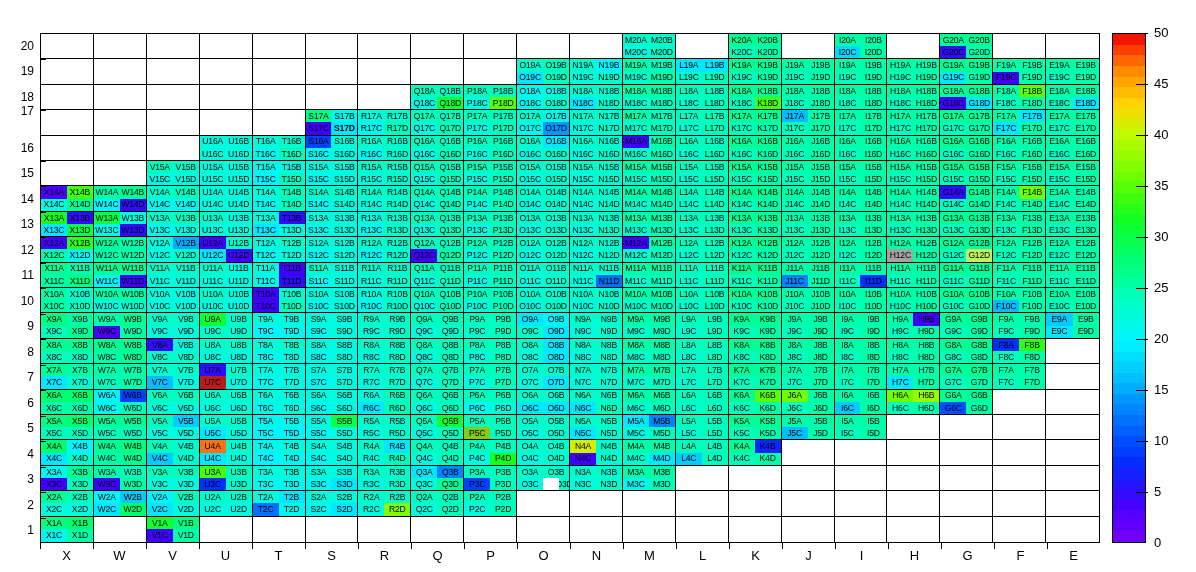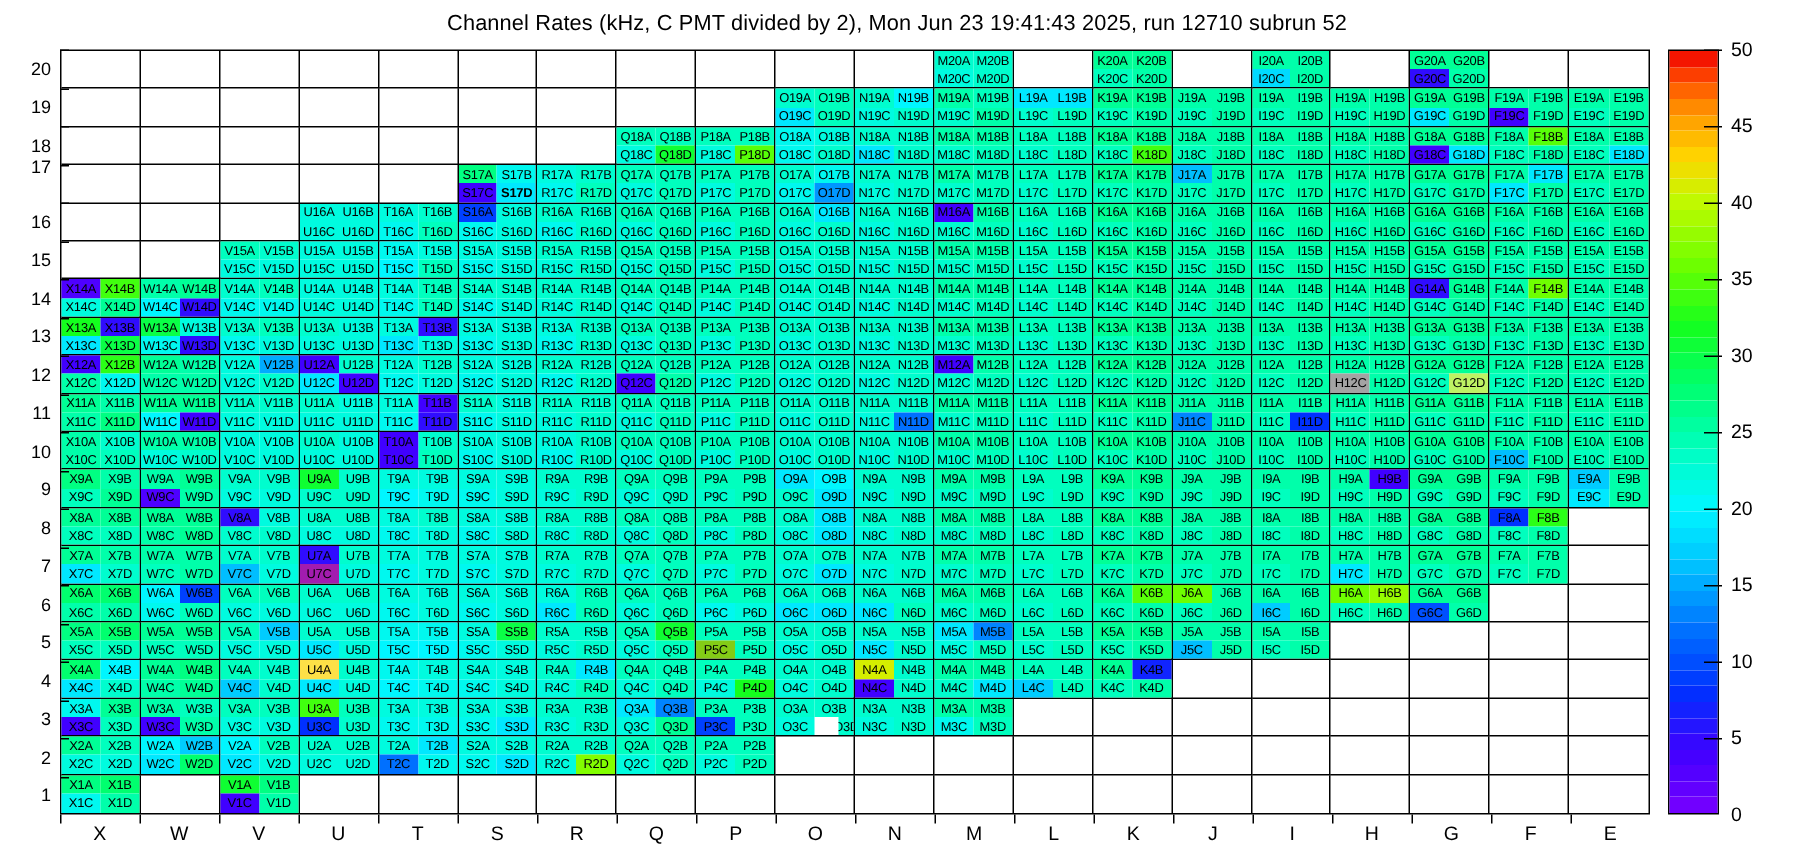--- a/index.html
+++ b/index.html
@@ -41,21 +41,20 @@
   #palette .pseg{flex:1 1 0;}
   #paxis{position:absolute;left:1146px;top:33px;width:50px;height:510px;}
   .plab{position:absolute;left:8px;font-size:13px;height:14px;line-height:14px;}
   .ptick{position:absolute;left:0px;width:7px;height:1px;background:#000;}
 </style>
 </head>
 <body>
 
 <div id="root">
 
-  <div id="title">Channel Rates (kHz, C PMT divided by 2), Mon Jun 23 19:41:43 2025, run 12710 subrun 52</div>
 
   <div id="plot">
     <div id="grid">
         <div class="bigcell"></div>
         <div class="bigcell"></div>
         <div class="bigcell"></div>
         <div class="bigcell"></div>
         <div class="bigcell"></div>
         <div class="bigcell"></div>
         <div class="bigcell"></div>
@@ -1852,21 +1851,21 @@
             <div class="q" title="V7A: 23 kHz" style="background: rgb(0, 253, 206); color: rgb(0, 0, 0);">V7A</div>
             <div class="q" title="V7B: 23 kHz" style="background: rgb(0, 253, 206); color: rgb(0, 0, 0);">V7B</div>
             <div class="q" title="V7C: 16 kHz" style="background: rgb(0, 190, 255); color: rgb(0, 0, 0);">V7C</div>
             <div class="q" title="V7D: 22 kHz" style="background: rgb(0, 251, 223); color: rgb(0, 0, 0);">V7D</div>
           </div>
         </div>
         <div class="bigcell">
           <div class="quads">
             <div class="q" title="U7A: 5 kHz" style="background: rgb(48, 12, 255); color: rgb(0, 0, 0);">U7A</div>
             <div class="q" title="U7B: 23 kHz" style="background: rgb(0, 253, 206); color: rgb(0, 0, 0);">U7B</div>
-            <div class="q" title="U7C: 19 kHz" style="background: #a21caf; color: rgb(0, 0, 0);">U7C</div>
+            <div class="q" title="U7C: 19 kHz" style="background: #b91c1c; color: rgb(0, 0, 0);">U7C</div>
             <div class="q" title="U7D: 22 kHz" style="background: rgb(0, 251, 223); color: rgb(0, 0, 0);">U7D</div>
           </div>
         </div>
         <div class="bigcell">
           <div class="quads">
             <div class="q" title="T7A: 22 kHz" style="background: rgb(0, 251, 223); color: rgb(0, 0, 0);">T7A</div>
             <div class="q" title="T7B: 22 kHz" style="background: rgb(0, 251, 223); color: rgb(0, 0, 0);">T7B</div>
             <div class="q" title="T7C: 21 kHz" style="background: rgb(0, 248, 239); color: rgb(0, 0, 0);">T7C</div>
             <div class="q" title="T7D: 22 kHz" style="background: rgb(0, 251, 223); color: rgb(0, 0, 0);">T7D</div>
           </div>
@@ -2281,21 +2280,21 @@
         <div class="bigcell">
           <div class="quads">
             <div class="q" title="V4A: 24 kHz" style="background: rgb(0, 255, 190); color: rgb(0, 0, 0);">V4A</div>
             <div class="q" title="V4B: 23 kHz" style="background: rgb(0, 253, 206); color: rgb(0, 0, 0);">V4B</div>
             <div class="q" title="V4C: 17 kHz" style="background: rgb(0, 204, 255); color: rgb(0, 0, 0);">V4C</div>
             <div class="q" title="V4D: 23 kHz" style="background: rgb(0, 253, 206); color: rgb(0, 0, 0);">V4D</div>
           </div>
         </div>
         <div class="bigcell">
           <div class="quads">
-            <div class="q" title="U4A: 23 kHz" style="background: #fde047; color: rgb(0, 0, 0);">U4A</div>
+            <div class="q" title="U4A: 23 kHz" style="background: #f97316; color: rgb(0, 0, 0);">U4A</div>
             <div class="q" title="U4B: 23 kHz" style="background: rgb(0, 253, 206); color: rgb(0, 0, 0);">U4B</div>
             <div class="q" title="U4C: 19 kHz" style="background: rgb(0, 232, 255); color: rgb(0, 0, 0);">U4C</div>
             <div class="q" title="U4D: 22 kHz" style="background: rgb(0, 251, 223); color: rgb(0, 0, 0);">U4D</div>
           </div>
         </div>
         <div class="bigcell">
           <div class="quads">
             <div class="q" title="T4A: 21 kHz" style="background: rgb(0, 248, 239); color: rgb(0, 0, 0);">T4A</div>
             <div class="q" title="T4B: 22 kHz" style="background: rgb(0, 251, 223); color: rgb(0, 0, 0);">T4B</div>
             <div class="q" title="T4C: 20 kHz" style="background: rgb(0, 246, 255); color: rgb(0, 0, 0);">T4C</div>

